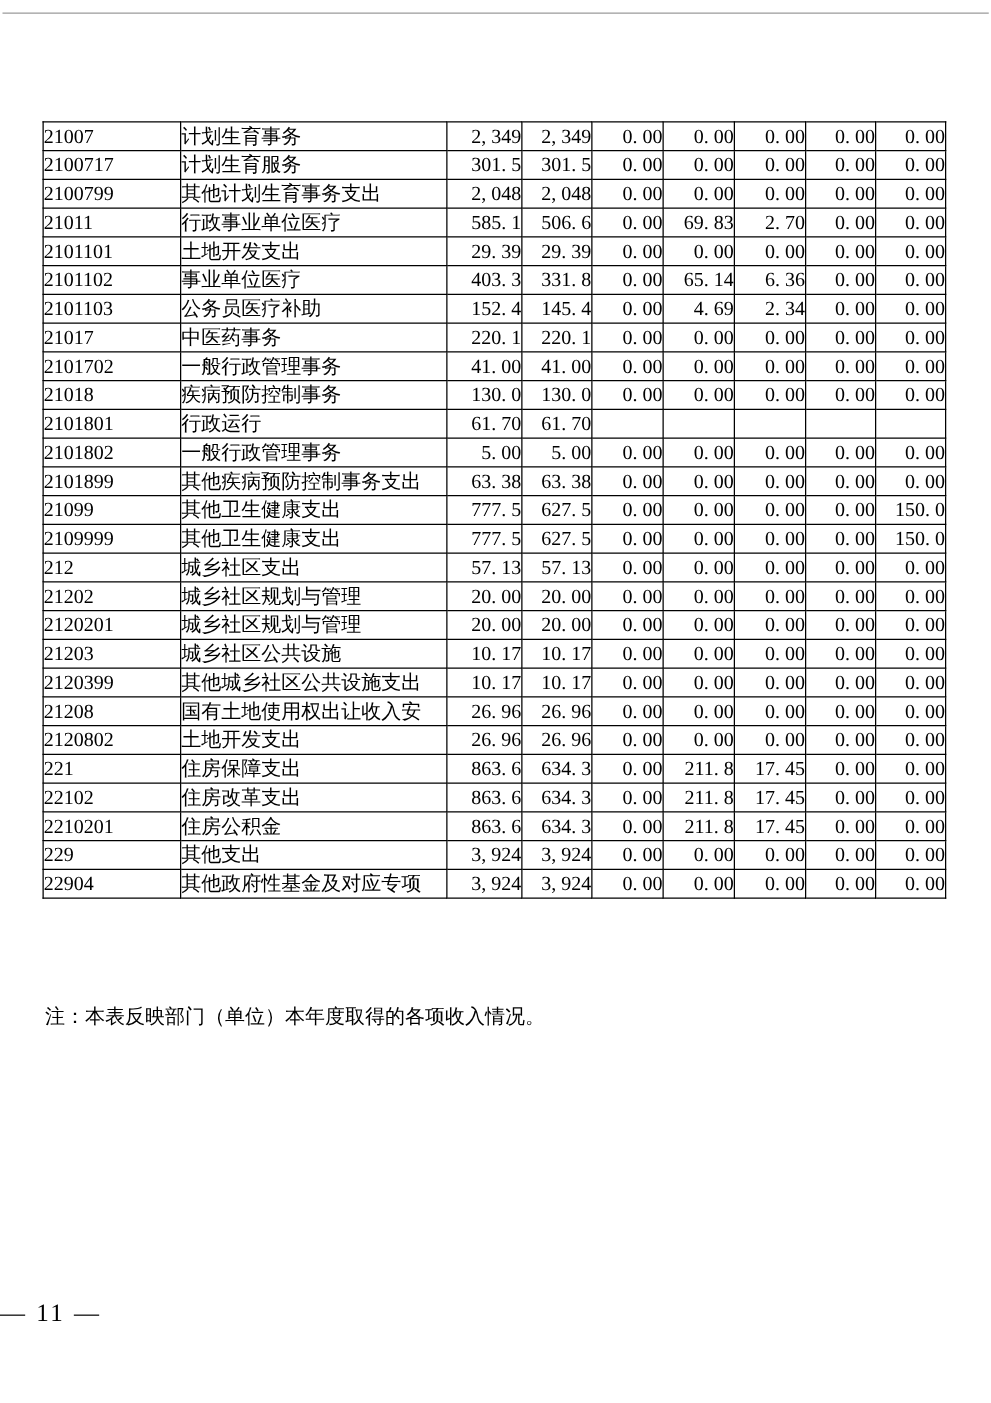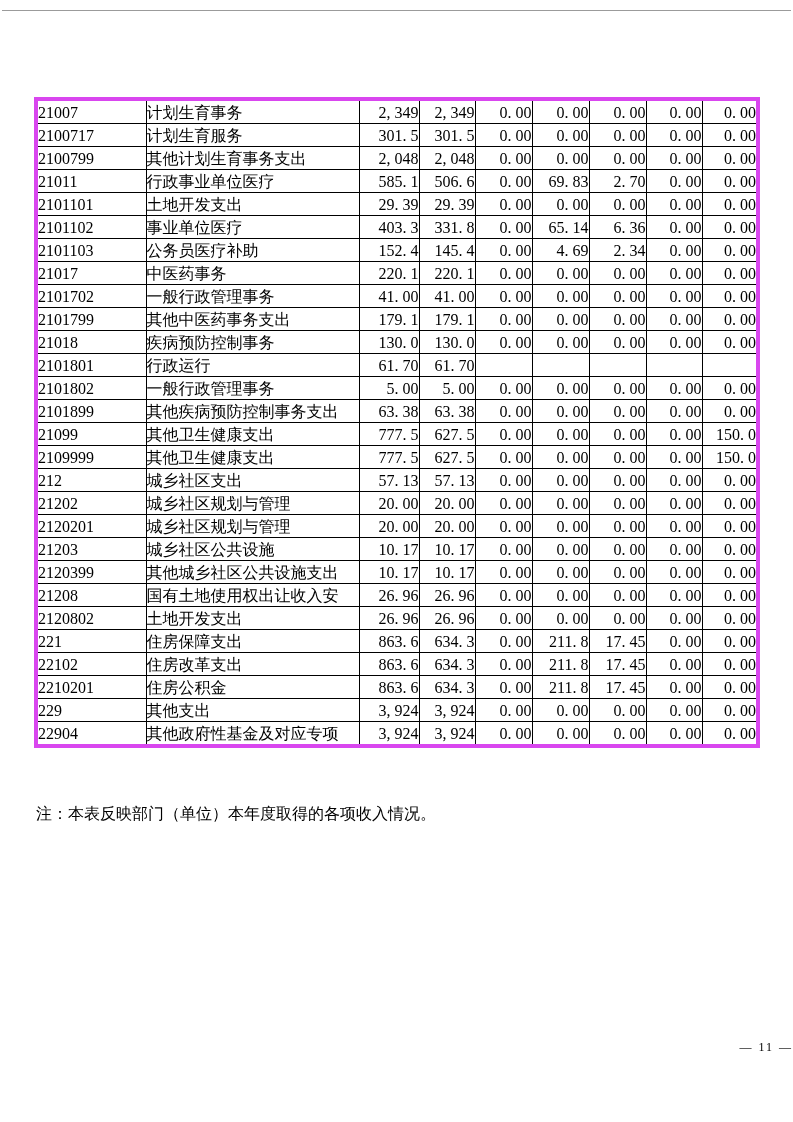--- a/index.html
+++ b/index.html
@@ -13,21 +13,21 @@
   }
   .edge-line {
     position: absolute; top: 10px; left: 2px; width: 789px; height: 1px;
     background: #9b9b9b;
   }
   table.budget-table {
     position: absolute; top: 97px; left: 34px;
     width: 722px;
     border-collapse: collapse;
     table-layout: fixed;
-    border: 4px solid #d946ef;
+    border: 1px solid #d946ef;
   }
   table.budget-table td {
     border: 1px solid #000;
     border-top-width: 1.5px;
     border-bottom-width: 1.5px;
     font-size: 16px;
     line-height: 21px;
     height: 22px;
     padding: 0;
     overflow: hidden;
@@ -35,21 +35,21 @@
   }
   td.code { padding-left: 6px; white-space: nowrap; }
   td.name { padding-left: 6px; white-space: pre-line; }
   td.num  { text-align: right; padding-right: 4px; white-space: pre-line; }
   .note {
     position: absolute; left: 36px; top: 804px;
     font-size: 16px; line-height: 20px;
   }
   .pageno {
     position: absolute; top: 1040px; left: 0; width: 793px;
-    text-align: right; font-size: 12px; letter-spacing: 2px;
+    text-align: left; font-size: 20px; letter-spacing: 2px;
   }
 </style>
 </head>
 <body>
 
 <div class="edge-line"></div>
 
 <table class="budget-table">
   <colgroup>
     <col style="width:110px">
@@ -156,31 +156,20 @@
         <td class="name">一般行政管理事务</td>
         <td class="num">41. 00</td>
         <td class="num">41. 00</td>
         <td class="num">0. 00</td>
         <td class="num">0. 00</td>
         <td class="num">0. 00</td>
         <td class="num">0. 00</td>
         <td class="num">0. 00</td>
       </tr>
       <tr>
-        <td class="code">2101799</td>
-        <td class="name">其他中医药事务支出</td>
-        <td class="num">179. 1</td>
-        <td class="num">179. 1</td>
-        <td class="num">0. 00</td>
-        <td class="num">0. 00</td>
-        <td class="num">0. 00</td>
-        <td class="num">0. 00</td>
-        <td class="num">0. 00</td>
-      </tr>
-      <tr>
         <td class="code">21018</td>
         <td class="name">疾病预防控制事务</td>
         <td class="num">130. 0</td>
         <td class="num">130. 0</td>
         <td class="num">0. 00</td>
         <td class="num">0. 00</td>
         <td class="num">0. 00</td>
         <td class="num">0. 00</td>
         <td class="num">0. 00</td>
       </tr>

